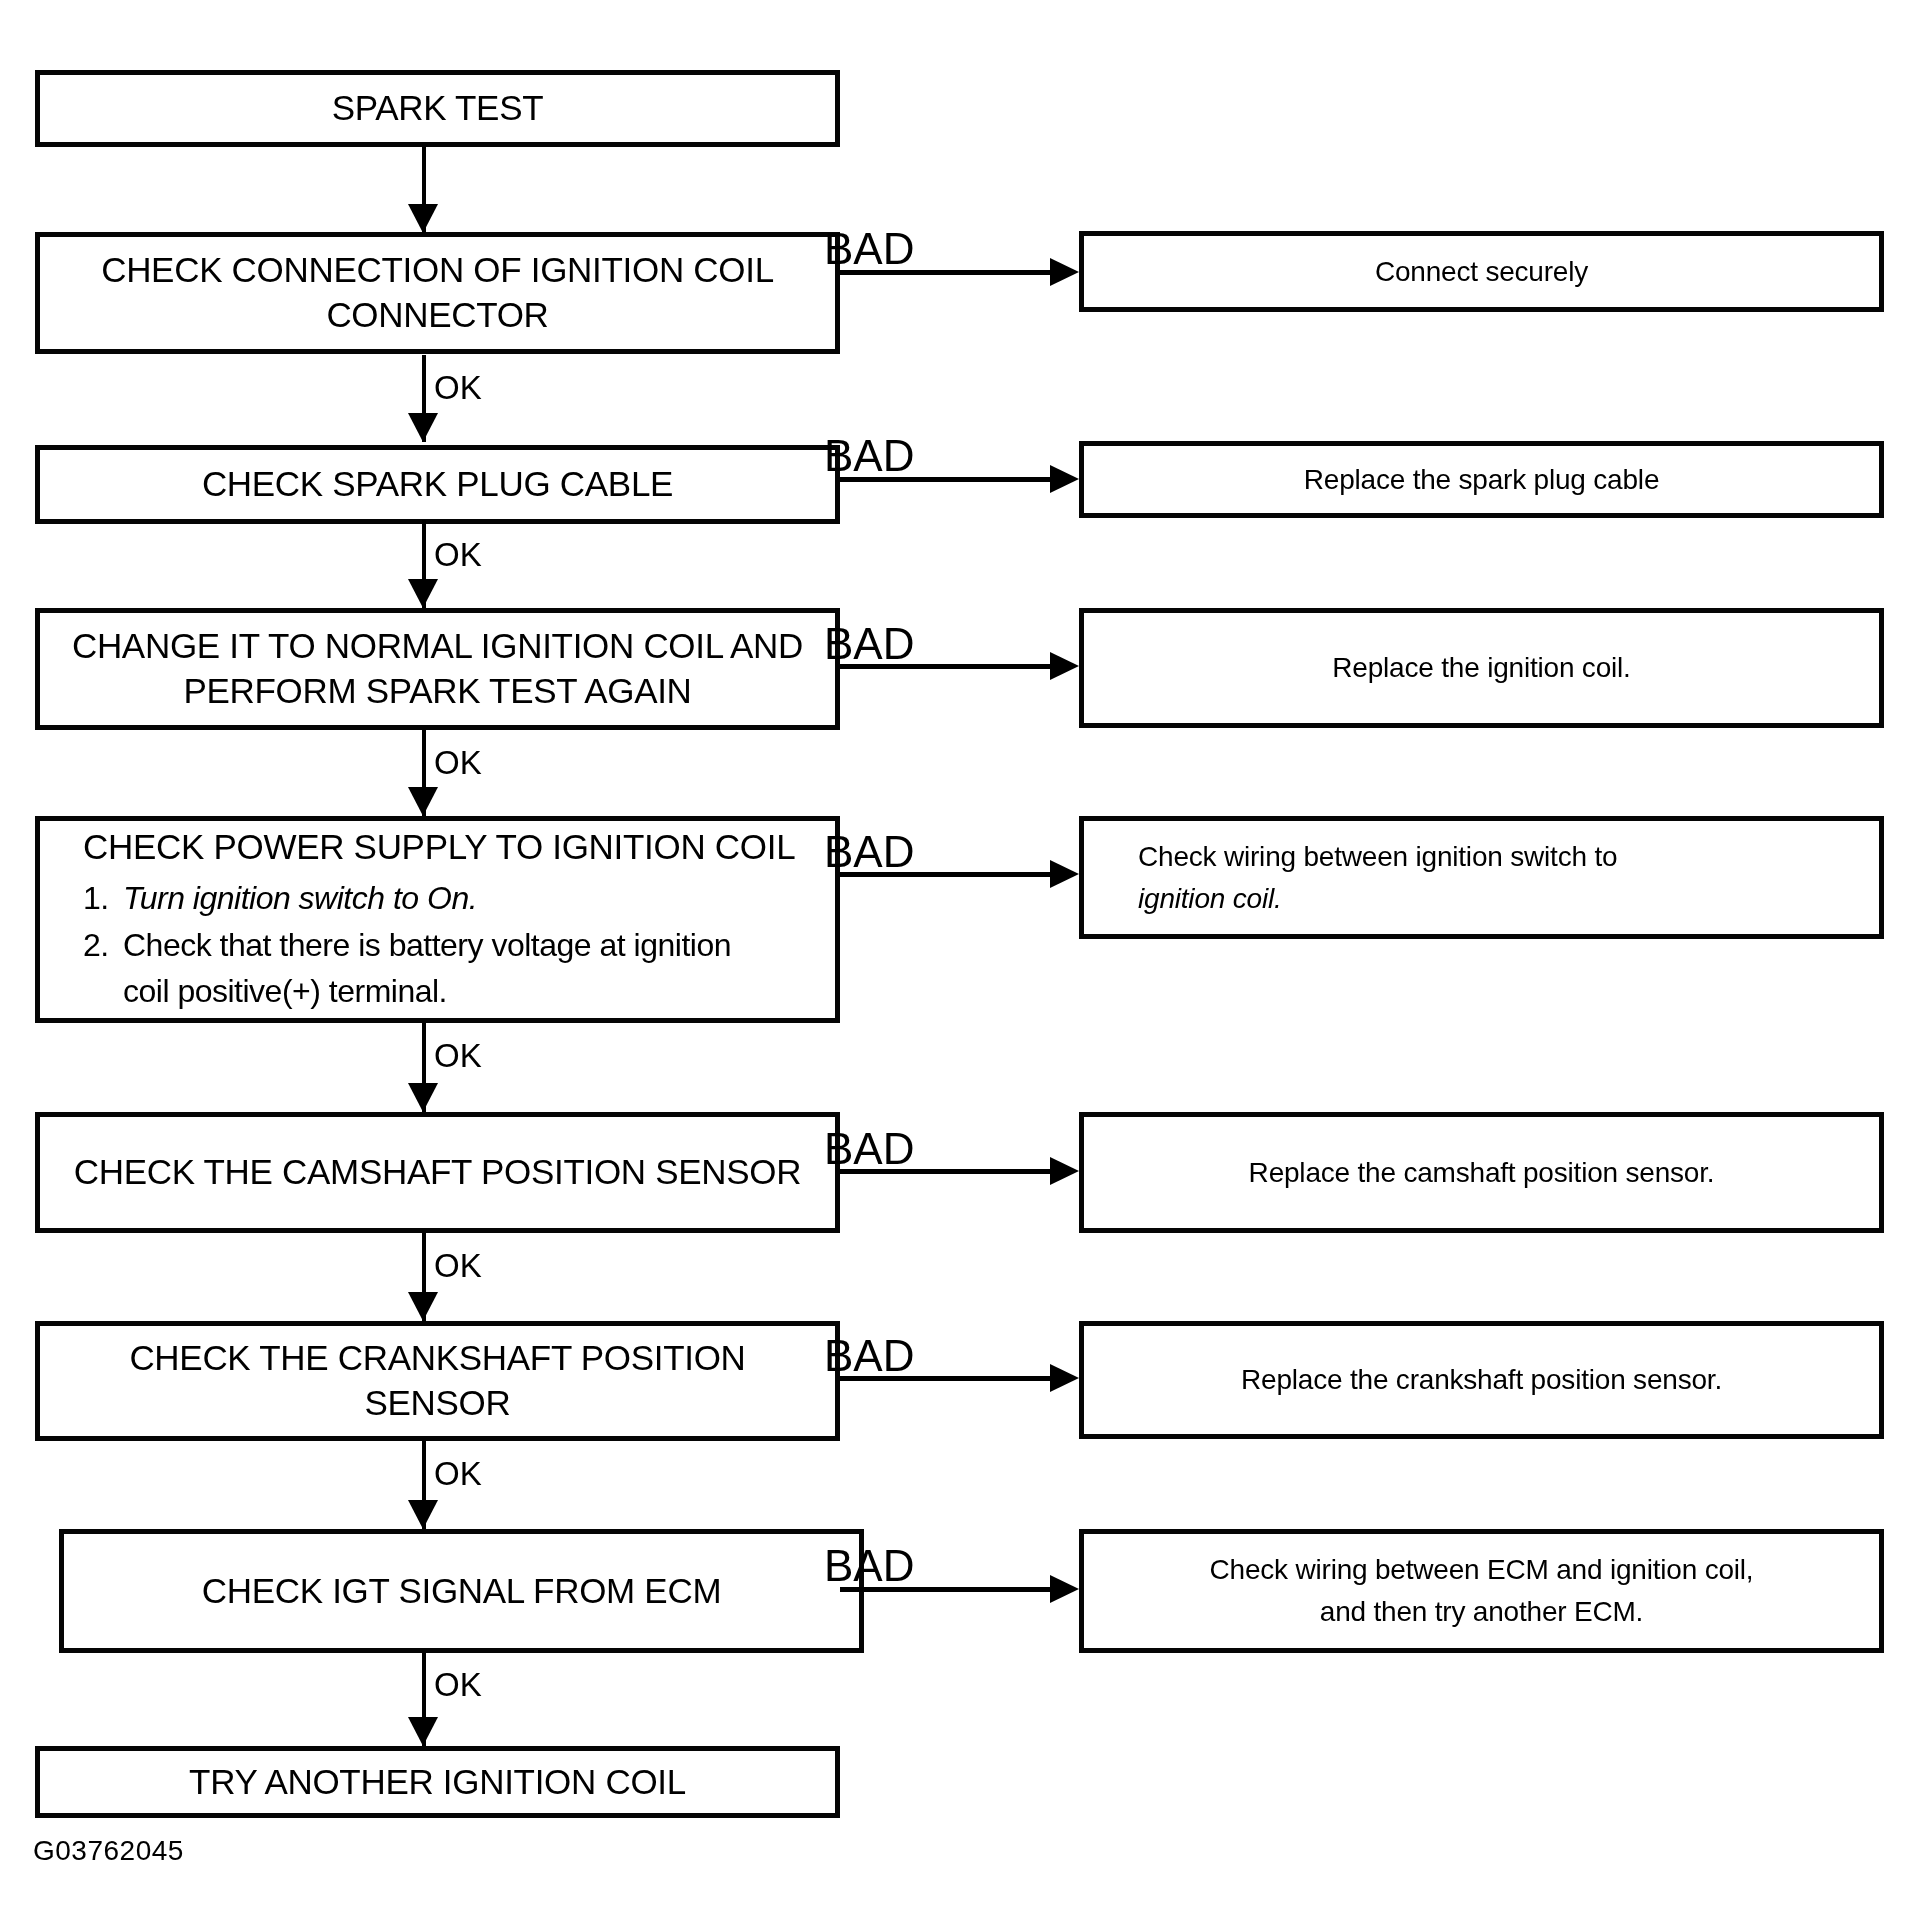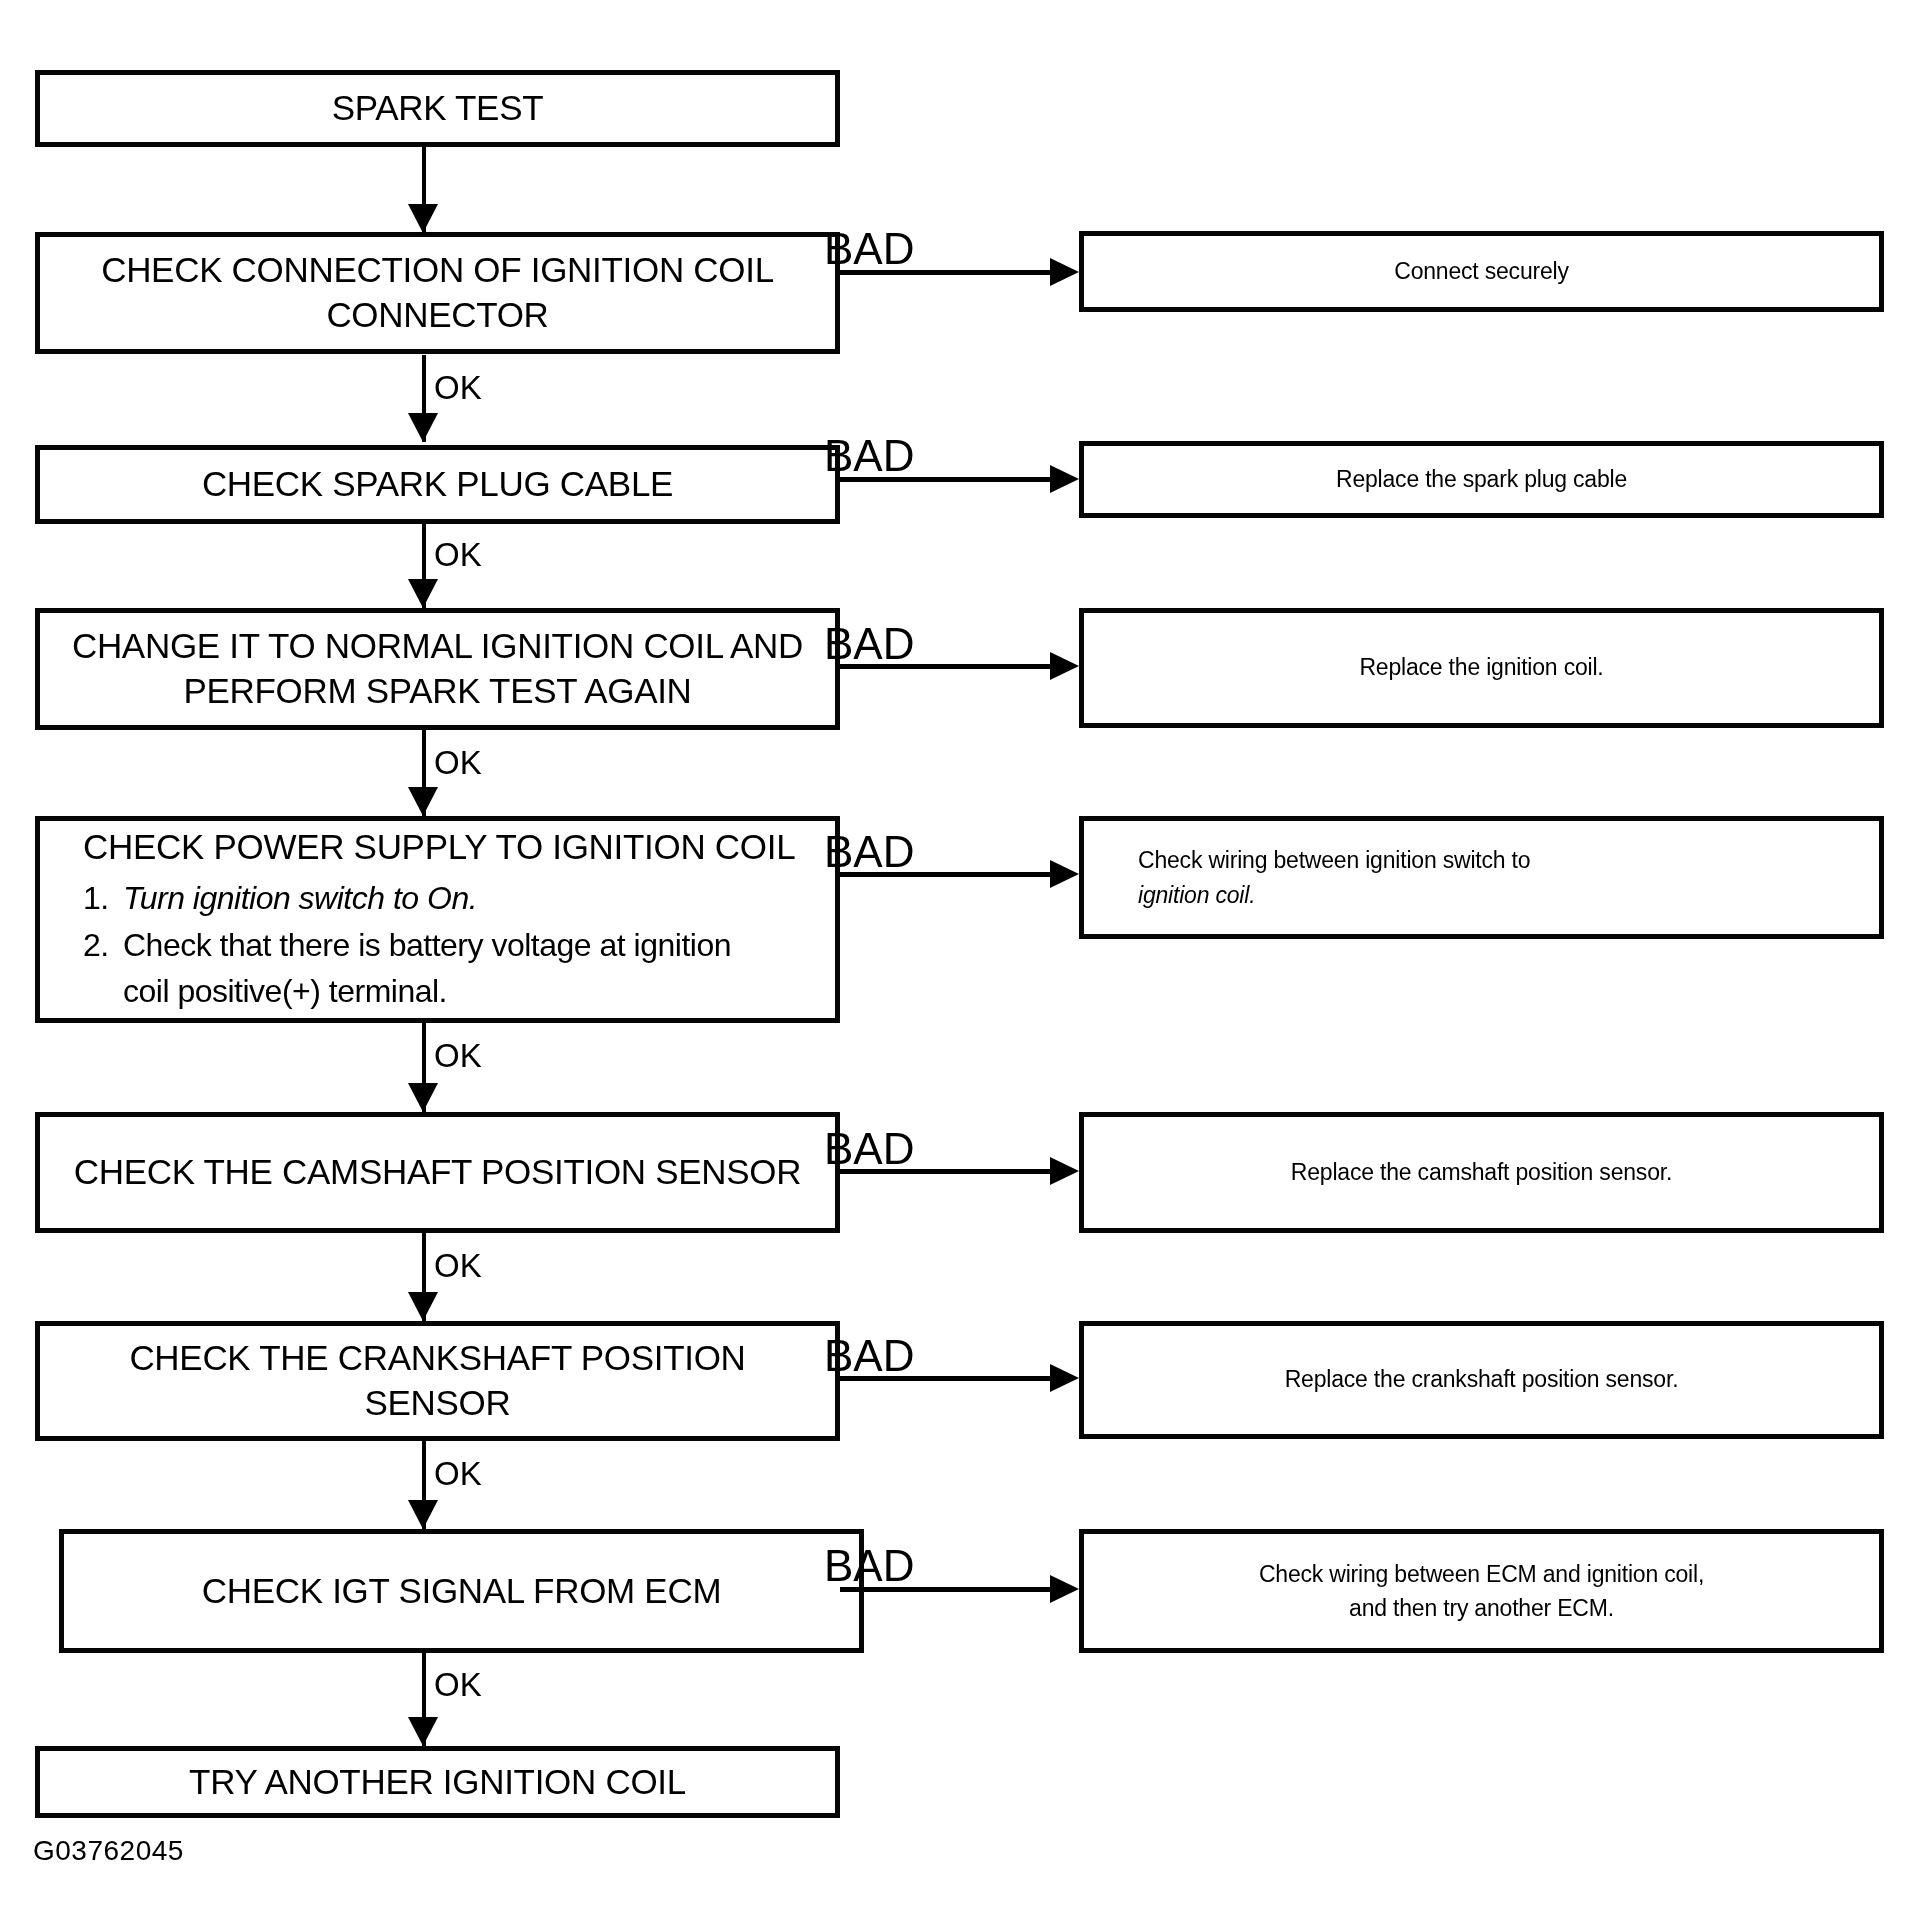--- a/index.html
+++ b/index.html
@@ -17,21 +17,21 @@
     background:#fff;
     box-sizing:border-box;
     display:flex;
     flex-direction:column;
     justify-content:center;
     align-items:center;
     text-align:center;
   }
   .box .ln{display:block;white-space:nowrap;line-height:1.28;}
   .leftcol{left:35px;width:805px;font-size:35px;letter-spacing:-0.3px;}
-  .rightcol{left:1079px;width:805px;font-size:23px;letter-spacing:-0.2px;}
+  .rightcol{left:1079px;width:805px;font-size:28px;letter-spacing:-0.2px;}
   
   #l1{top:70px;height:77px;}
   #l2{top:232px;height:122px;}
   #l3{top:445px;height:79px;}
   #l4{top:608px;height:122px;}
   #l5{top:816px;height:207px;align-items:flex-start;text-align:left;padding-left:43px;padding-right:5.4px;}
   #l6{top:1112px;height:121px;}
   #l7{top:1321px;height:120px;}
   #l8{top:1529px;height:124px;margin-left:24px;}
   #l9{top:1746px;height:72px;}

